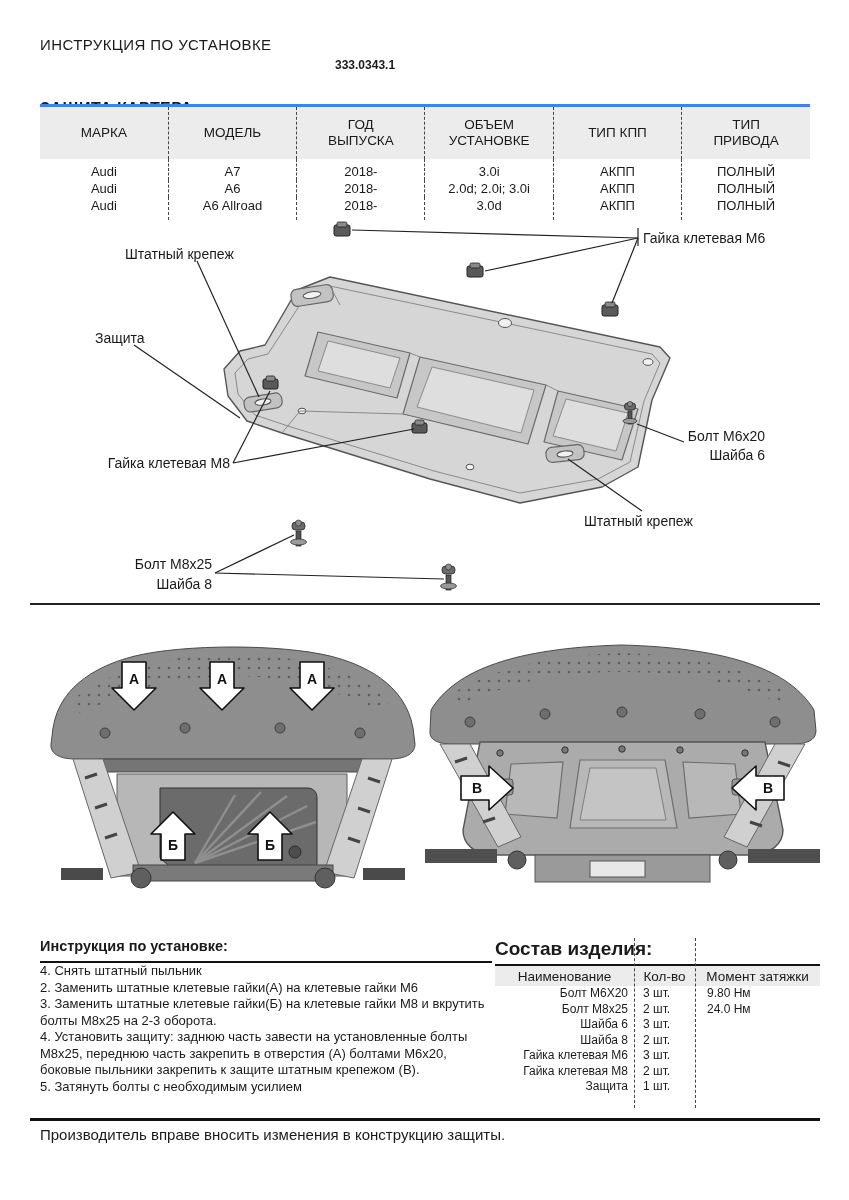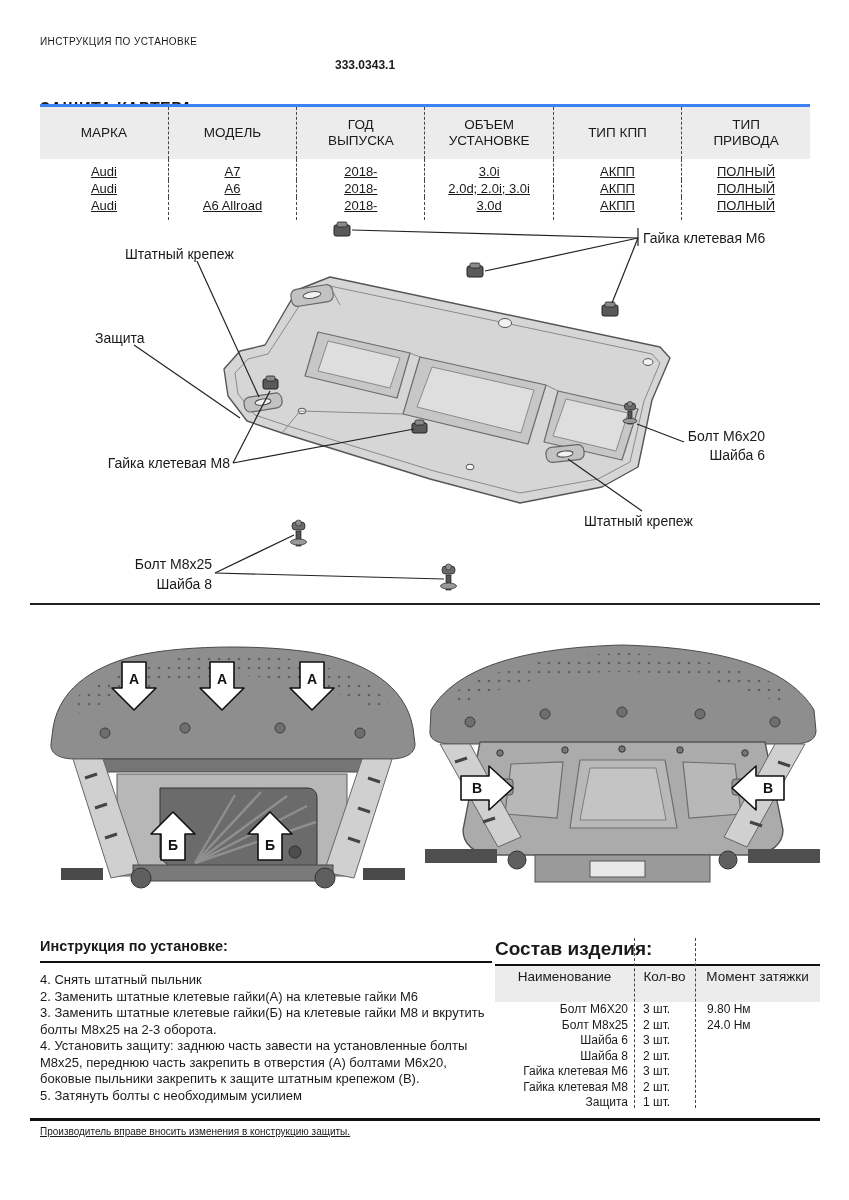--- a/index.html
+++ b/index.html
@@ -4,66 +4,66 @@
 <style>
   * { margin:0; padding:0; box-sizing:border-box; }
   html,body { background:#fff; }
   .page {
     position:relative; width:849px; height:1200px; background:#fff;
     font-family:"Liberation Sans","DejaVu Sans",sans-serif; color:#1a1a1a; overflow:hidden;
   }
   .abs { position:absolute; }
 
   
-  .title1 { font-size:10px; letter-spacing:.4px; }
+  .title1 { font-size:15px; letter-spacing:.4px; }
   .title2 { font-size:16px; font-weight:bold; letter-spacing:.4px;margin-top:42px; }
   .partno { font-size:12px; font-weight:bold; }
 
   
   .fitment { left:40px; top:104px; width:770px; border-top:3px solid #3b82f6; }
   .fitment table { width:100%; border-collapse:collapse; table-layout:fixed; }
   .fitment th, .fitment td { border-left:1px dashed #444; text-align:center; vertical-align:middle; }
   .fitment th:first-child, .fitment td:first-child { border-left:none; }
   .fitment thead th { background:#ececec; height:52px; font-size:13.5px; font-weight:normal; line-height:16px; }
-  .fitment tbody td { font-size:13px; height:17px; line-height:17px; font-weight:normal;text-decoration:underline; }
+  .fitment tbody td { font-size:13px; height:17px; line-height:17px; font-weight:normal; }
   .fitment tbody tr:first-child td { padding-top:4px; }
   .fitment tbody tr:last-child td { padding-bottom:6px; }
 
   
   .diagram { left:0; top:215px; width:849px; height:392px; }
   .dlabel { position:absolute; font-size:14px; white-space:nowrap; }
 
   
   .hr1 { left:30px; top:603px; width:790px; border-top:2px solid #222; }
   .hr2 { left:30px; top:1118px; width:790px; border-top:3px solid #111; }
 
   
   .photoL { left:45px; top:628px; width:375px; height:270px; }
   .photoR { left:425px; top:632px; width:395px; height:258px; }
 
   
   .instr { left:40px; top:938px; width:452px; }
-  .instr h3 { font-size:14.5px; font-weight:bold; padding-bottom:7px; border-bottom:2px solid #111; margin-bottom:9px; }
+  .instr h3 { font-size:14.5px; font-weight:bold; padding-bottom:7px; border-bottom:2px solid #111; }
   .instr .item { font-size:13px; line-height:16.5px; }
 
   
   .parts-box { left:495px; top:938px; width:325px; height:170px; }
   .parts-head { font-size:19px; font-weight:bold; height:26px; }
   .parts-table { border-top:2px solid #111; }
   .prow { display:grid; grid-template-columns:139px 61px 125px; }
-  .prow.header { background:#ececec; font-size:13.5px; height:36px; line-height:22px; }
+  .prow.header { background:#ececec; font-size:13.5px; height:20px; line-height:22px; }
   .prow.header > div { text-align:center; }
   .prow.body { font-size:12px; height:15.5px; line-height:15.5px; }
   .pname { text-align:right; padding-right:6px; }
   .pqty  { text-align:left; padding-left:9px; }
   .ptq   { text-align:left; padding-left:12px; }
   .dashv { position:absolute; top:0; height:170px; border-left:1px dashed #444; }
 
   
-  .foot1 { left:40px; top:1126px; font-size:10px;text-decoration:underline; }
+  .foot1 { left:40px; top:1126px; font-size:15px; }
   .foot2 { left:40px; top:1148px; font-size:13.5px; }
   .foot2 b { font-weight:bold; }
 
   svg text { font-family:"Liberation Sans","DejaVu Sans",sans-serif; }
 </style>
 </head>
 <body>
 
 <div class="page">
 

